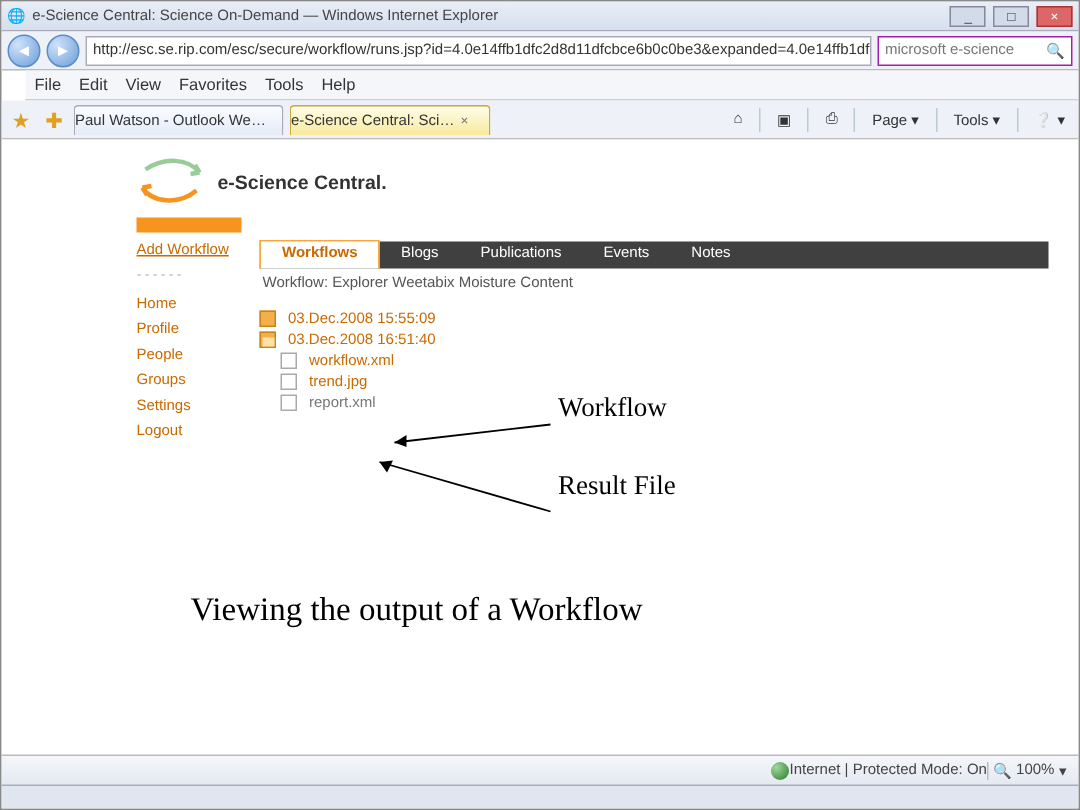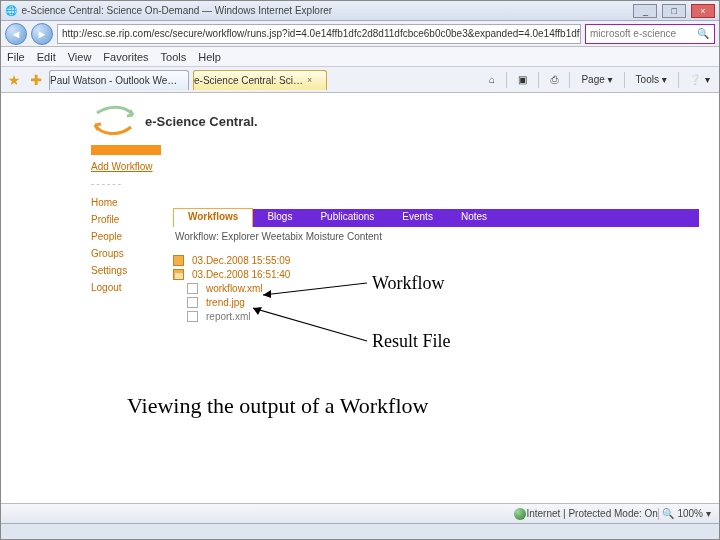--- a/index.html
+++ b/index.html
@@ -52,21 +52,21 @@
     width:130px; height:20px; background:#fff; border:1px solid #a21caf;
     display:flex; align-items:center; padding:0 4px;
     color:#777; font-size:10px;
   }
   .navrow .searchbox .mag { margin-left:auto; color:#5b8cc6; }
 
   
   .menubar {
     height:20px; background:#f4f6fa; border-bottom:1px solid #ccd;
     display:flex; align-items:center; gap:12px; padding:0 6px;
-    font-size:11px; color:#333;
+    font-size:11px; color:#333;margin-left:16px;
   }
   .menubar span { cursor:default; }
 
   
   .ietabs {
     height:26px; background:#eef1f7; border-bottom:1px solid #bbb;
     display:flex; align-items:center; padding:0 4px; gap:4px;
   }
   .ietabs .favstar {
     width:18px; height:18px; color:#e0a020; font-size:14px;
@@ -119,22 +119,22 @@
 
   
   .layout { display:flex; padding:6px 20px 0 90px; gap:12px; }
   .sidenav { width:70px; font-size:10px; color:#c96a00; }
   .sidenav .add { color:#c96a00; text-decoration:underline; margin-bottom:6px; display:block;}
   .sidenav .dots { color:#bbb; letter-spacing:2px; margin-bottom:8px;}
   .sidenav .navitem { color:#c96a00; margin:6px 0; cursor:default;}
 
   .main { flex:1; position:relative; }
   .maintabs {
-    display:flex; background:#6d28d9;
-    height:18px; font-size:10px; color:#fff;margin-top:48px;
+    display:flex; background:#404040;
+    height:18px; font-size:10px; color:#fff;
   }
   .maintabs .mtab { padding:2px 14px; }
   .maintabs .mtab.active { background:#fff; color:#c96a00; font-weight:bold; border:1px solid #f7a93e; border-bottom:none; margin-top:-1px;}
   .breadcrumb {
     font-size:10px; color:#555; padding:4px 0 10px 2px;
   }
   .list { font-size:10px; color:#555;}
   .list .row { display:flex; align-items:center; gap:8px; margin:3px 0;}
   .list .fico { width:11px; height:11px; display:inline-block; }
   .fico.folder { background:#f4b048; border:1px solid #c9821a; }
@@ -143,22 +143,22 @@
   .fico.file { background:#fff; border:1px solid #aaa; }
   .list .row.indent1 { padding-left:14px; }
   .list .row .name { color:#c96a00;}
   .list .row.plain .name { color:#777;}
 
   
   .callout {
     position:absolute; font-size:18px; color:#000;
     font-family:"Times New Roman",serif;
   }
-  .callout.wf { left:371px; top:180px; }
-  .callout.rf { left:371px; top:238px; }
+  .callout.wf { left:371px; top:168px; }
+  .callout.rf { left:371px; top:220px; }
   .bigcap {
     position:absolute; left:126px; top:300px;
     font-size:22px; font-family:"Times New Roman",serif;
   }
   svg.anno { position:absolute; left:0; top:0; pointer-events:none; }
 
   
   .status {
     position:absolute; left:0; right:0; bottom:16px; height:20px;
     background:linear-gradient(#f4f6fa,#e4e9f1);

